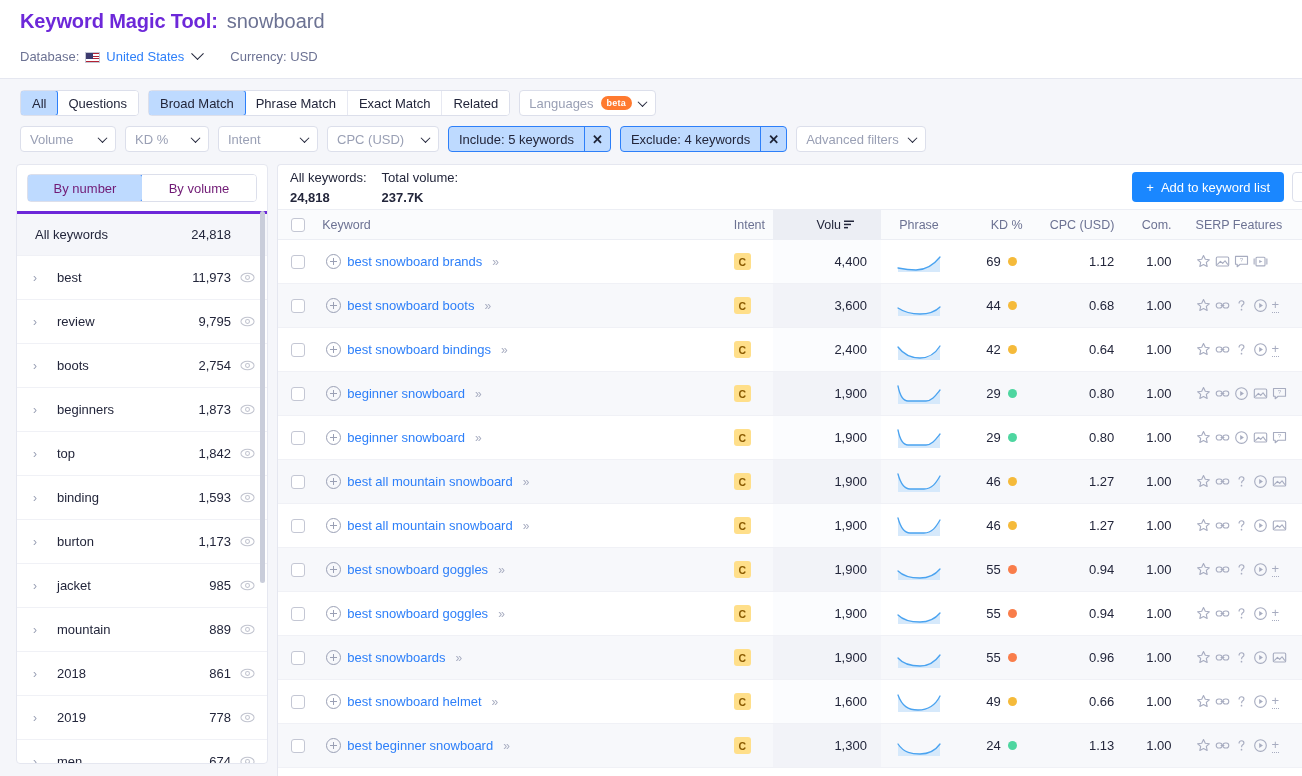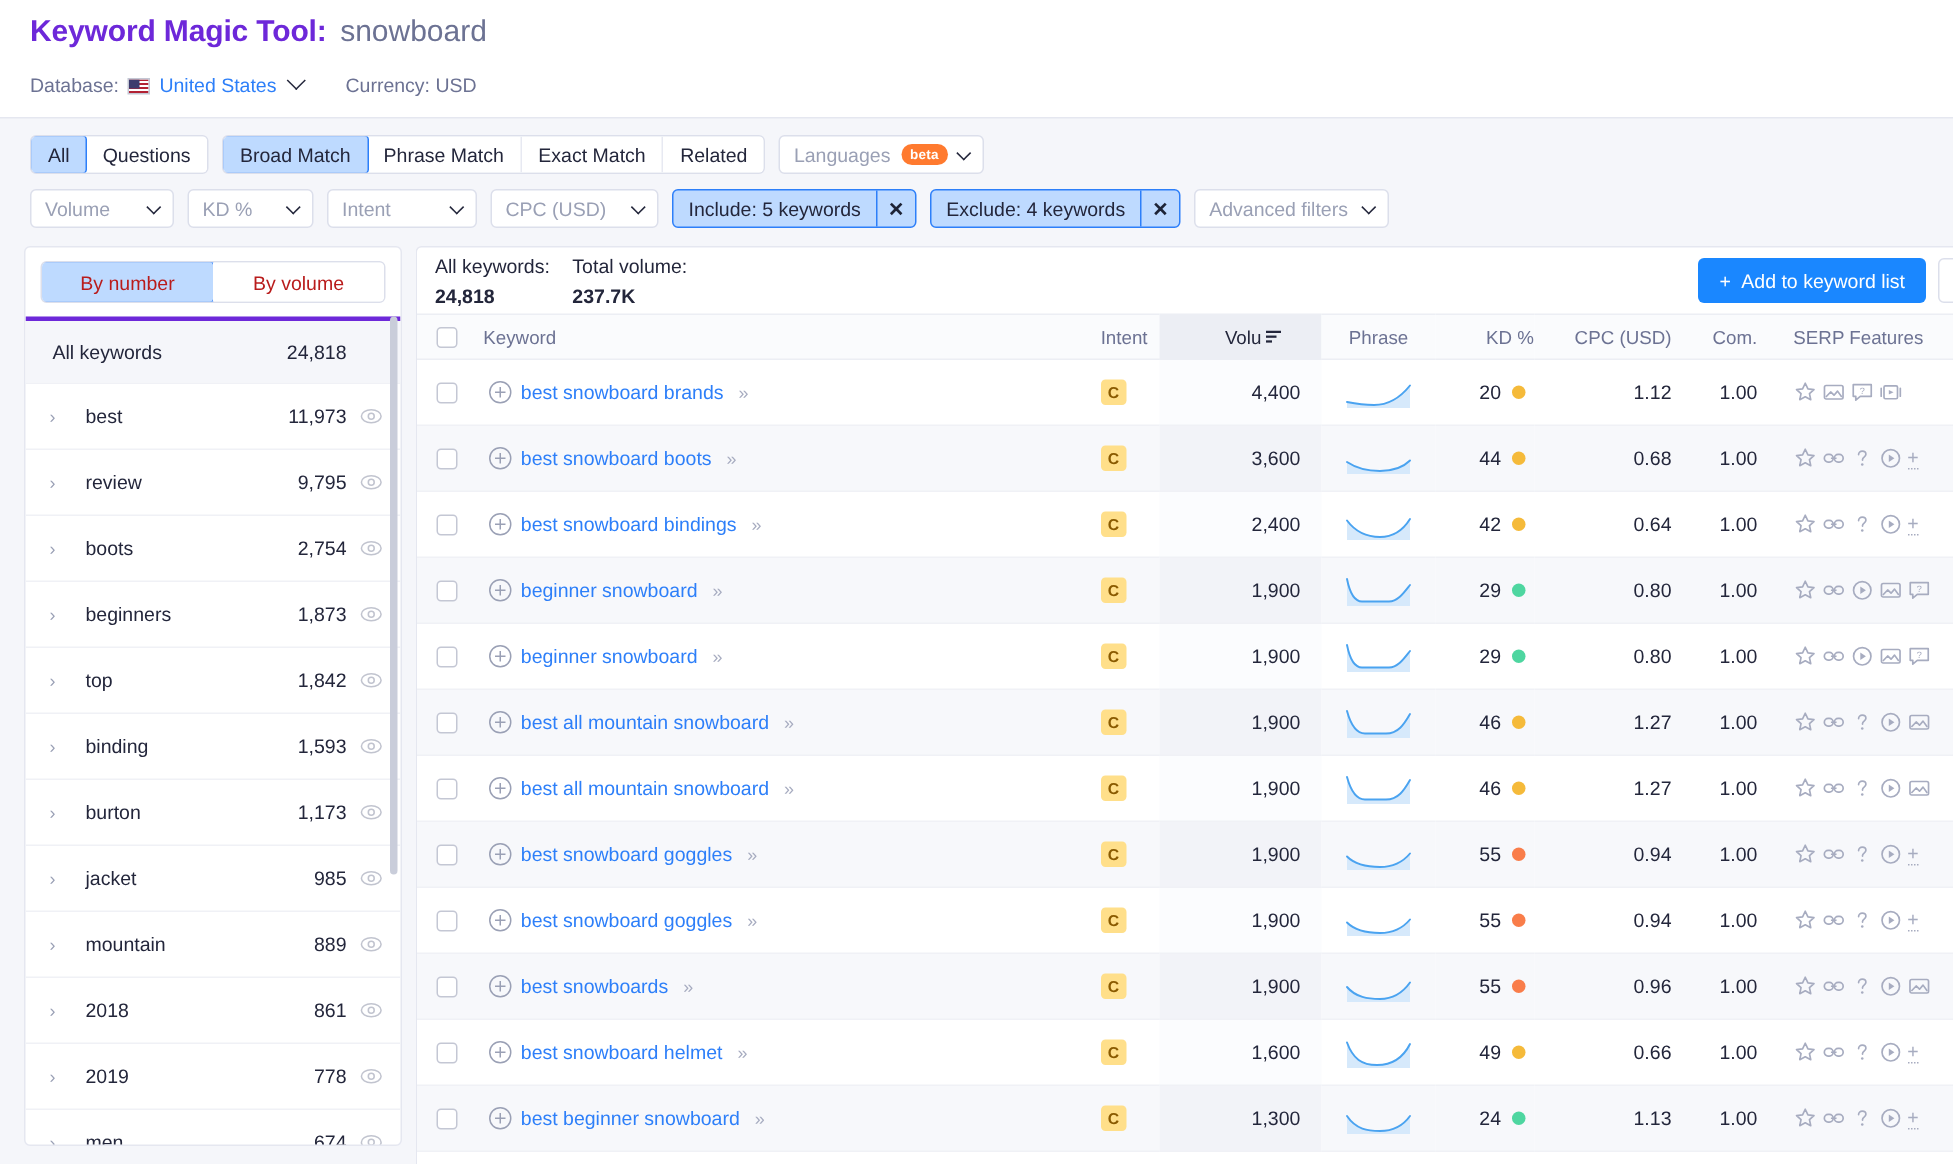--- a/index.html
+++ b/index.html
@@ -208,21 +208,21 @@
     border-radius: 4px;
     overflow: hidden;
     height: 28px;
   }
   .lp-tab {
     flex: 1;
     display: flex;
     align-items: center;
     justify-content: center;
     font-size: 13px;
-    color: #b91c1c;
+    color: #701a75;
     background: #fff;
     cursor: pointer;
   }
   .lp-tab.active {
     background: #bedaff;
     border: 1px solid #2d7ff9;
     border-radius: 3px;
     margin: -1px;
     height: 28px;
   }
@@ -710,21 +710,21 @@
             </td>
             <td class="col-int" style="text-align:center"><span class="intent-badge">C</span></td>
             <td class="col-vol c-vol">4,400</td>
             <td class="col-trd">
               <svg class="spark" width="46" height="22" viewBox="0 0 46 22">
                 <path d="M2,17 C7,18 13,19 20,19 C28,19 36,16 44,6 L44,21 L2,21 Z" fill="#d6e9fb"></path>
                 <path d="M2,17 C7,18 13,19 20,19 C28,19 36,16 44,6" fill="none" stroke="#4aa3f0" stroke-width="1.3" stroke-linecap="round"></path>
               </svg>
             </td>
             <td class="col-kd c-kd"><span class="kd-wrap">
-                <span>20</span>
+                <span>69</span>
                 <span class="kd-dot" style="background: rgb(245, 186, 58);"></span>
               </span></td>
             <td class="col-cpc c-cpc">1.12</td>
             <td class="col-com c-com">1.00</td>
             <td class="col-serp c-serp">
               <span class="serp-icons">
                 <svg width="15" height="15" viewBox="0 0 16 16">
                   <path d="M8 1.6l1.9 4 4.3.5-3.2 2.9.9 4.3L8 11.2 4.1 13.3l.9-4.3L1.8 6.1l4.3-.5z" fill="none" stroke="#a7acc0" stroke-width="1.2" stroke-linejoin="round"></path>
                 </svg>
                 <svg width="15" height="15" viewBox="0 0 16 16">

